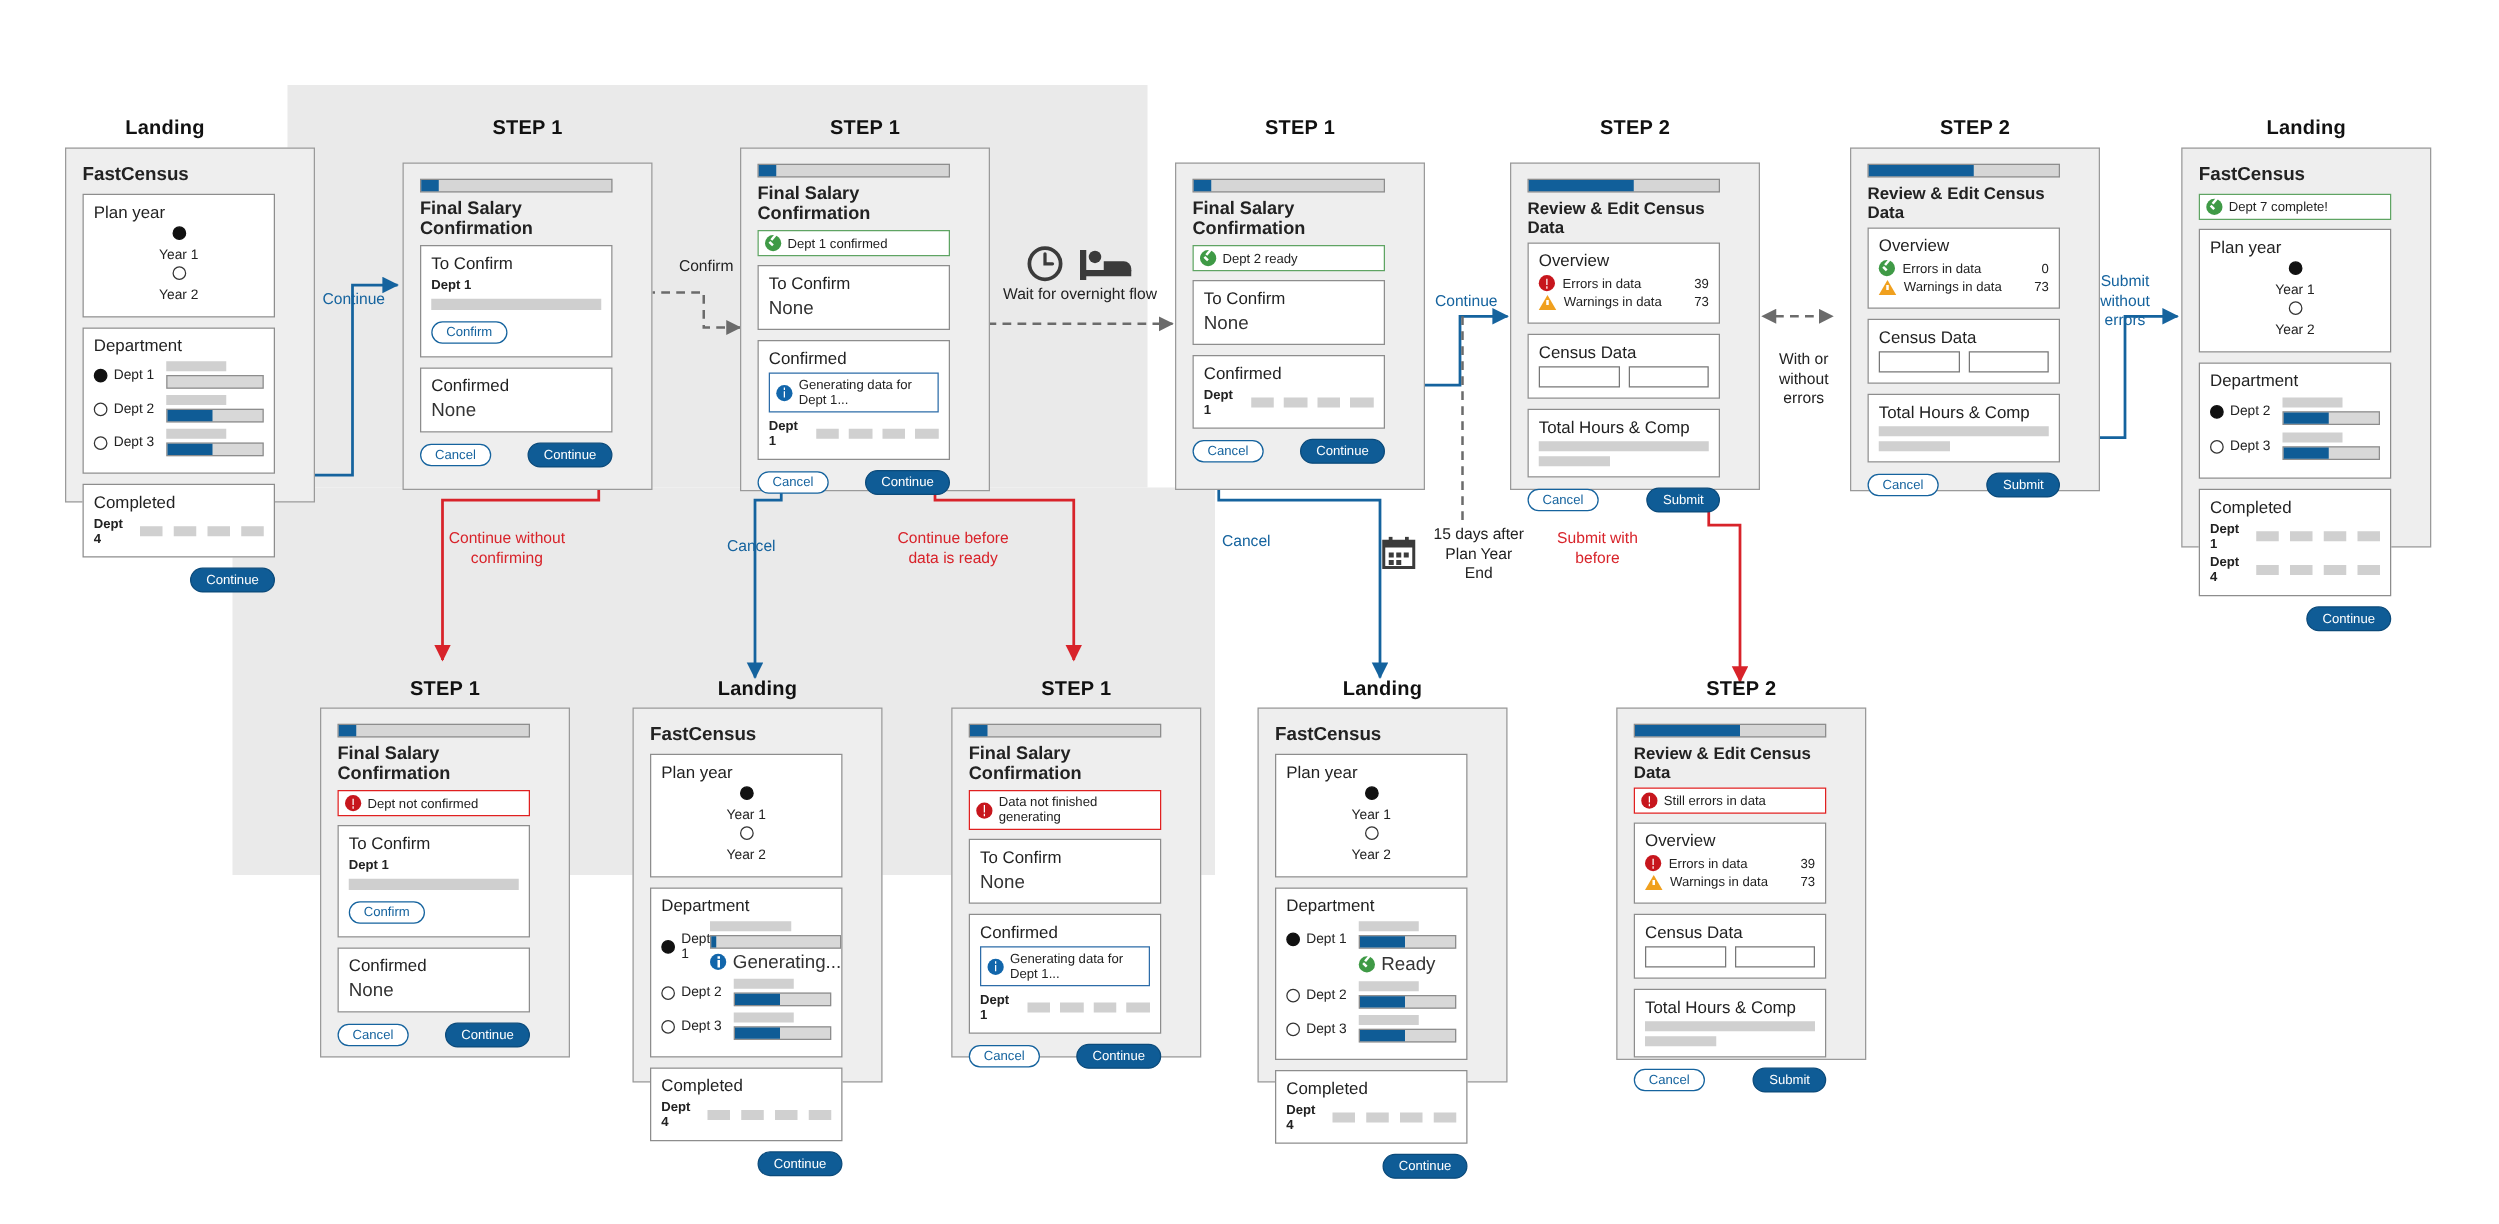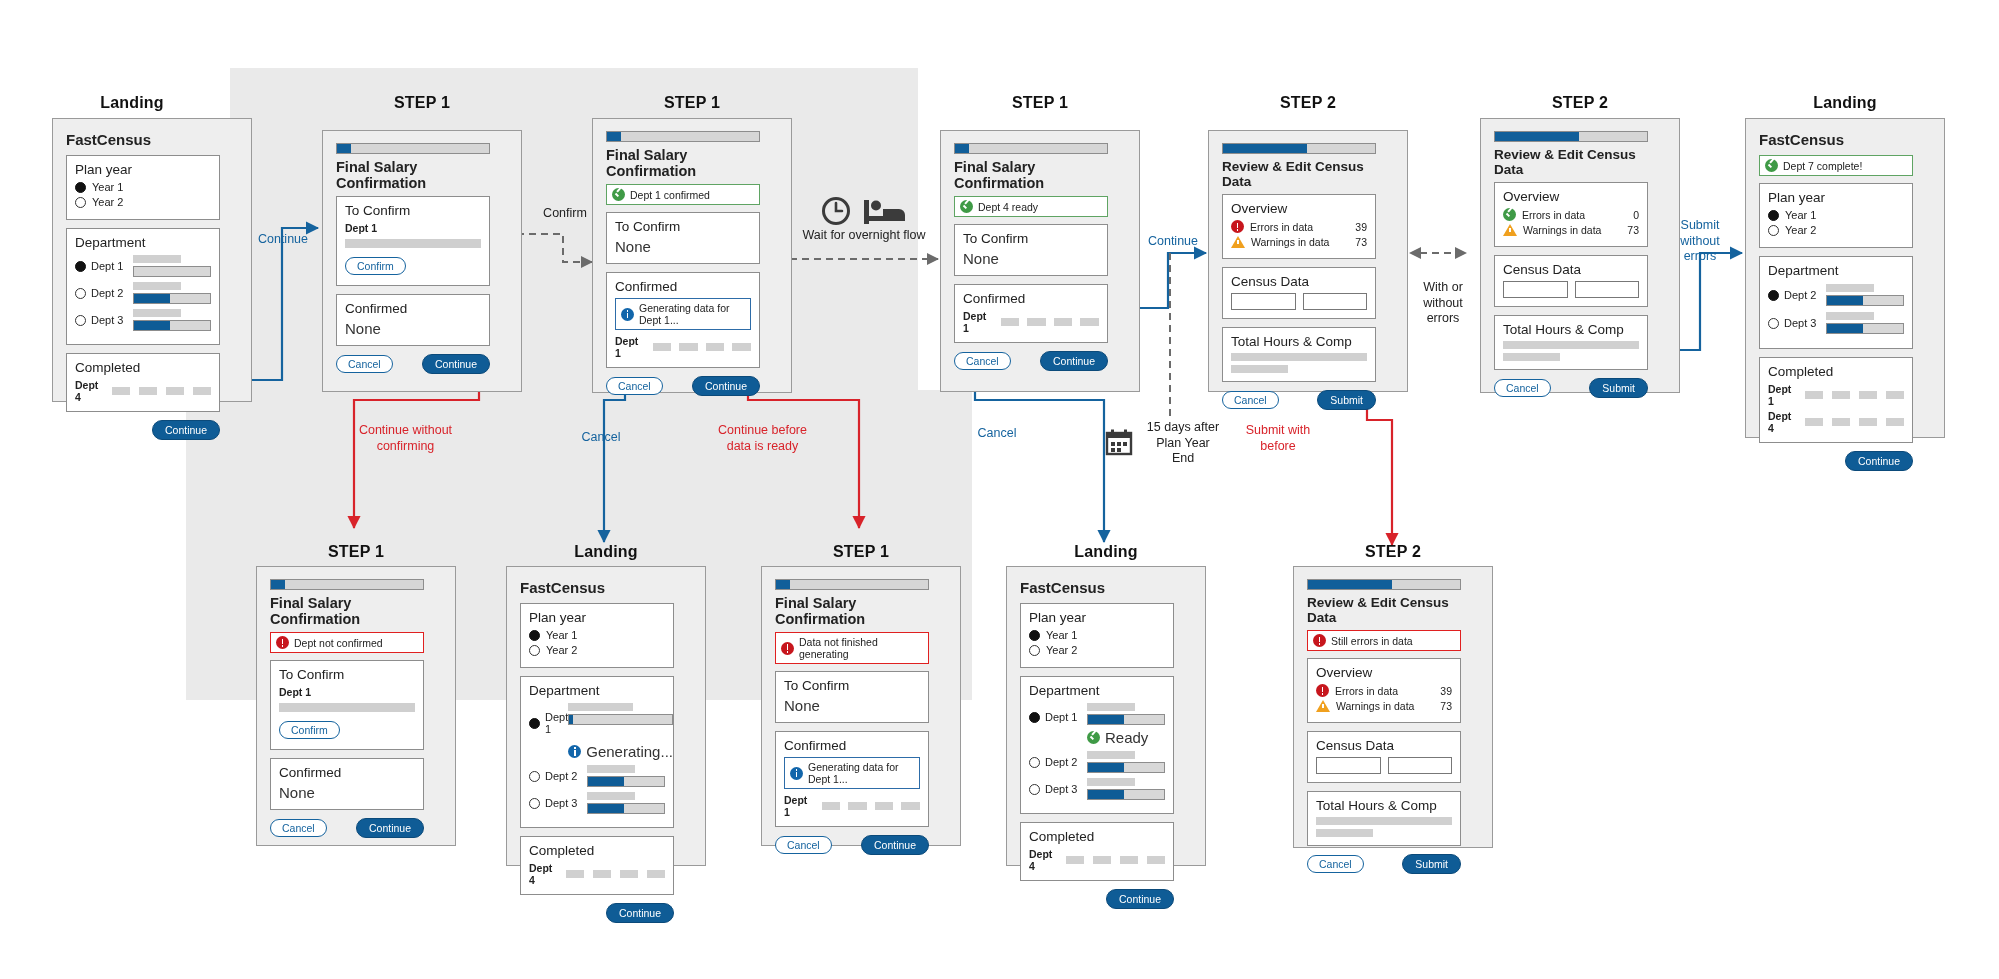--- a/index.html
+++ b/index.html
@@ -26,21 +26,21 @@
   .progress{height:11px;background:#d6d6d6;border:1px solid #8d8d8d;box-sizing:border-box;position:relative;}
   .progress .fill{position:absolute;left:0;top:0;bottom:0;background:#115f9a;}
 
   
   .panel{background:#ffffff;border:1px solid #8d8d8d;box-sizing:border-box;padding:6px 8px 8px 8px;margin-bottom:8px;}
   .panel-h{font-size:13.5px;color:#222;margin-bottom:4px;}
   .muted{font-size:15px;color:#333;}
   .bold-s{font-size:10.5px;font-weight:bold;color:#222;}
 
   
-  .radio-row{display:flex;align-items:center;gap:6px;margin:3px 0;}
+  .radio-row{display:flex;align-items:center;gap:6px;margin:3px 0;flex-direction:column;}
   .radio{width:11px;height:11px;border-radius:50%;border:1.4px solid #333;box-sizing:border-box;background:#fff;flex:none;}
   .radio.on{background:#111;border-color:#111;}
   .radio-label{font-size:11px;color:#222;}
 
   
   .sk{background:#d0d0d0;height:8px;}
   .sk-line{background:#cfcfcf;height:9px;}
   .bar-track{height:11px;background:#d8d8d8;border:1px solid #8d8d8d;box-sizing:border-box;position:relative;}
   .bar-track .bar-fill{position:absolute;left:0;top:0;bottom:0;background:#0f5c96;}
 
@@ -286,21 +286,21 @@
   <div class="phase-title" style="left:940px;top:94px;width:200px;">STEP 1</div>
   <div class="card" style="left:940px;top:130px;width:200px;height:262px;">
     <div class="card-inner">
       <div class="progress">
           <div class="fill" style="width:9%;"></div>
         </div>
       <div class="screen-title">Final Salary Confirmation</div>
 
       <div class="banner ok">
         <span class="ico ico-ok"></span>
-        <span>Dept 4 ready</span>
+        <span>Dept 2 ready</span>
       </div>
 
       <div class="panel">
         <div class="panel-h">To Confirm</div>
         <div class="muted">None</div>
       </div>
 
       <div class="panel">
         <div class="panel-h">Confirmed</div>
         <div style="display:flex;align-items:center;gap:8px;">
@@ -533,21 +533,21 @@
         <div style="display:flex;align-items:flex-start;margin:5px 0;">
           <div style="width:58px;display:flex;align-items:center;gap:5px;padding-top:8px;">
             <span class="radio on"></span>
             <span class="radio-label">Dept 1</span>
           </div>
           <div style="flex:1;">
             <div class="sk" style="width:62%;margin-bottom:3px;"></div>
             <div class="bar-track">
                 <div class="bar-fill" style="width:4%;"></div>
               </div>
-            <div style="display:flex;align-items:center;gap:5px;margin-top:18px;">
+            <div style="display:flex;align-items:center;gap:5px;margin-top:2px;">
               <span class="ico ico-info"></span>
               <span class="muted">Generating...</span>
             </div>
           </div>
         </div>
         <div style="display:flex;align-items:center;margin:5px 0;">
           <div style="width:58px;display:flex;align-items:center;gap:5px;">
             <span class="radio"></span>
             <span class="radio-label">Dept 2</span>
           </div>

